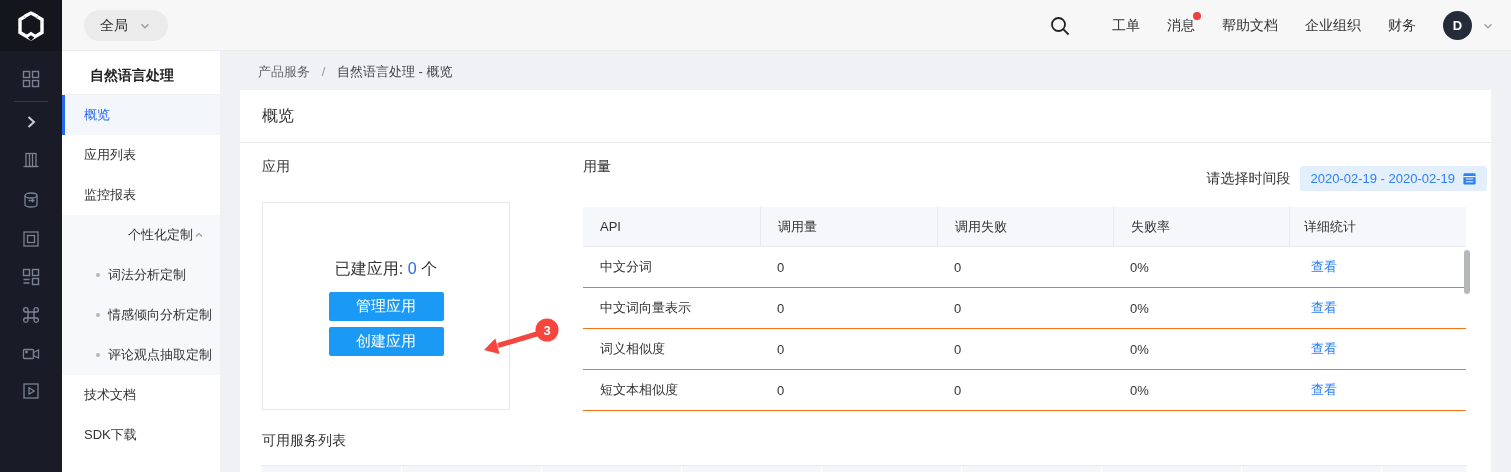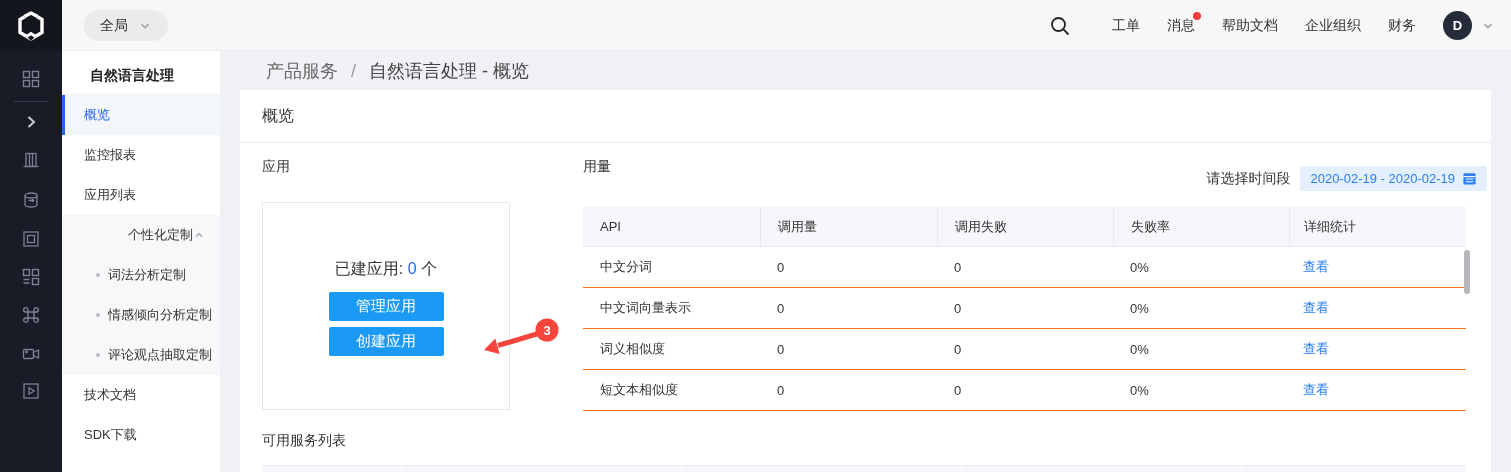--- a/index.html
+++ b/index.html
@@ -28,21 +28,21 @@
   .sidebar { position:absolute; left:62px; top:51px; width:158px; height:421px; background:#fff; }
   .sidebar-title { height:44px; line-height:48px; padding-left:28px; font-size:14px; font-weight:bold; color:#222; border-bottom:1px solid #eef0f2; }
   .menu-item { height:40px; line-height:40px; padding-left:22px; font-size:13px; color:#333; cursor:pointer; }
   .menu-item.active { color:#2468f2; background:#f3f6fb; border-left:3px solid #2468f2; padding-left:19px; }
   .menu-group { background:#f7f8fa; }
   .group-header { display:flex; align-items:center; padding-right:14px;margin-left:44px; }
   .sub-item { height:40px; line-height:40px; padding-left:34px; font-size:13px; color:#333; cursor:pointer; display:flex; align-items:center; gap:8px; }
   .bullet { width:4px; height:4px; border-radius:50%; background:#b6b9c0; flex:0 0 auto; }
 
   
-  .breadcrumb { position:absolute; left:258px; top:51px; height:39px; line-height:41px; font-size:18px;margin-left:8px; }
+  .breadcrumb { position:absolute; left:258px; top:51px; height:39px; line-height:41px; font-size:13px; }
   .crumb-link { color:#666; cursor:pointer; }
   .crumb-sep { color:#999; margin:0 8px; }
   .crumb-cur { color:#444; }
 
   
   .card { position:absolute; left:240px; top:90px; width:1251px; height:382px; background:#fff; }
   .card-header { height:53px; border-bottom:1px solid #e9ebef; padding:16px 0 0 22px; font-size:16px; font-weight:500; color:#333; }
   .section-label { position:absolute; font-size:14px; color:#333; }
 
   .app-box { position:absolute; left:22px; top:112px; width:248px; height:208px; border:1px solid #e6e8eb; text-align:center; }
@@ -56,21 +56,21 @@
   .picker-label { font-size:14px; color:#333; }
   .date-pill { display:flex; align-items:center; gap:7px; height:25px; padding:0 10px; background:#e3effc; border-radius:3px; color:#2d7ff2; font-size:13px; cursor:pointer; }
 
   .usage-table { position:absolute; left:343px; top:117px; width:883px; font-size:13px; }
   .t-head { display:flex; height:40px; background:#f6f7fa; border-bottom:1px solid #e9ebf0; }
   .t-head .cell { border-left:1px solid #e7e9ee; }
   .t-head .cell:first-child { border-left:none; }
   .t-row { display:flex; height:41px; border-bottom:1px solid #f97316; background:#fff; }
   .cell { display:flex; align-items:center; padding-left:17px; }
   .c0 { width:177px; } .c1 { width:177px; } .c2 { width:176px; } .c3 { width:176px; } .c4 { width:177px;padding-left:14px; }
-  .link { color:#2d7ff2; cursor:pointer; }
+  .link { color:#2d7ff2; cursor:pointer;margin-left:8px; }
 
   .scroll-thumb { position:absolute; left:1464px; top:250px; width:6px; height:44px; background:#b5b7ba; border-radius:3px; cursor:pointer; }
 
   .services-strip { position:absolute; left:22px; top:375px; width:1204px; height:7px; border-top:1px solid #e9ebf0;
     background:repeating-linear-gradient(to right,#f5f6f9 0px,#f5f6f9 139px,#ffffff 139px,#ffffff 140px); }
 
   .annotation { position:absolute; left:478px; top:314px; width:92px; height:46px; pointer-events:none; }
 </style>
 </head>
 <body>
@@ -176,22 +176,22 @@
       <g fill="none" stroke="#7b8190" stroke-width="1.3">
         <rect x="2" y="2" width="14" height="14"></rect>
           <polygon points="7,5.8 12.2,9 7,12.2"></polygon>
       </g>
     </svg>
   </div>
 
   <div class="sidebar">
     <div class="sidebar-title">自然语言处理</div>
     <div class="menu-item active">概览</div>
+    <div class="menu-item">应用列表</div>
     <div class="menu-item">监控报表</div>
-    <div class="menu-item">应用列表</div>
     <div class="menu-group">
       <div class="menu-item group-header">
         <span>个性化定制</span>
         <svg width="12" height="12" viewBox="0 0 16 16">
           <path d="M4 10 L8 6 L12 10" fill="none" stroke="#9aa0a6" stroke-width="1.6"></path>
         </svg>
       </div>
       <div class="sub-item">
         <span class="bullet"></span>
         <span>词法分析定制</span>

